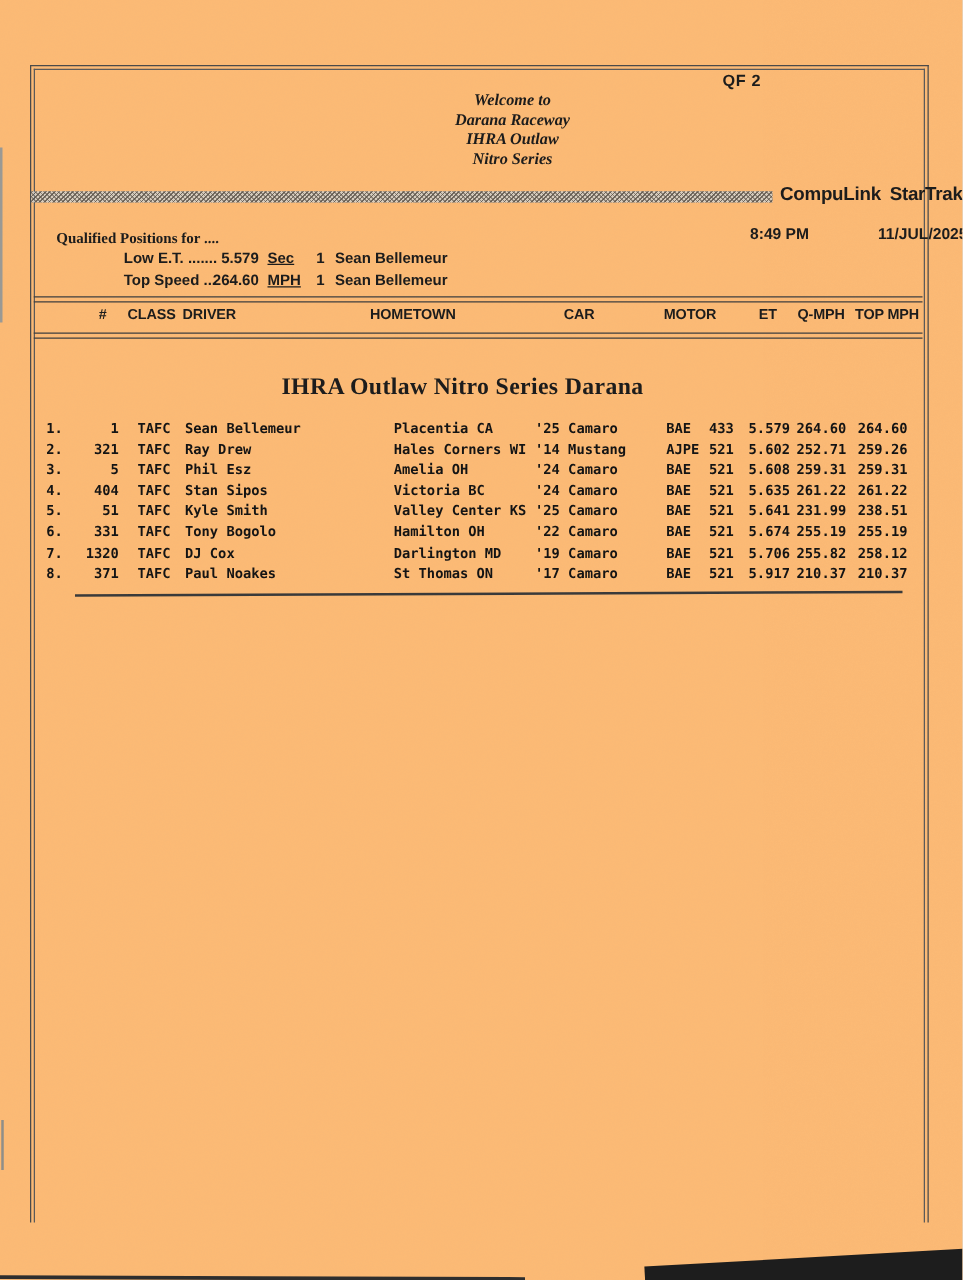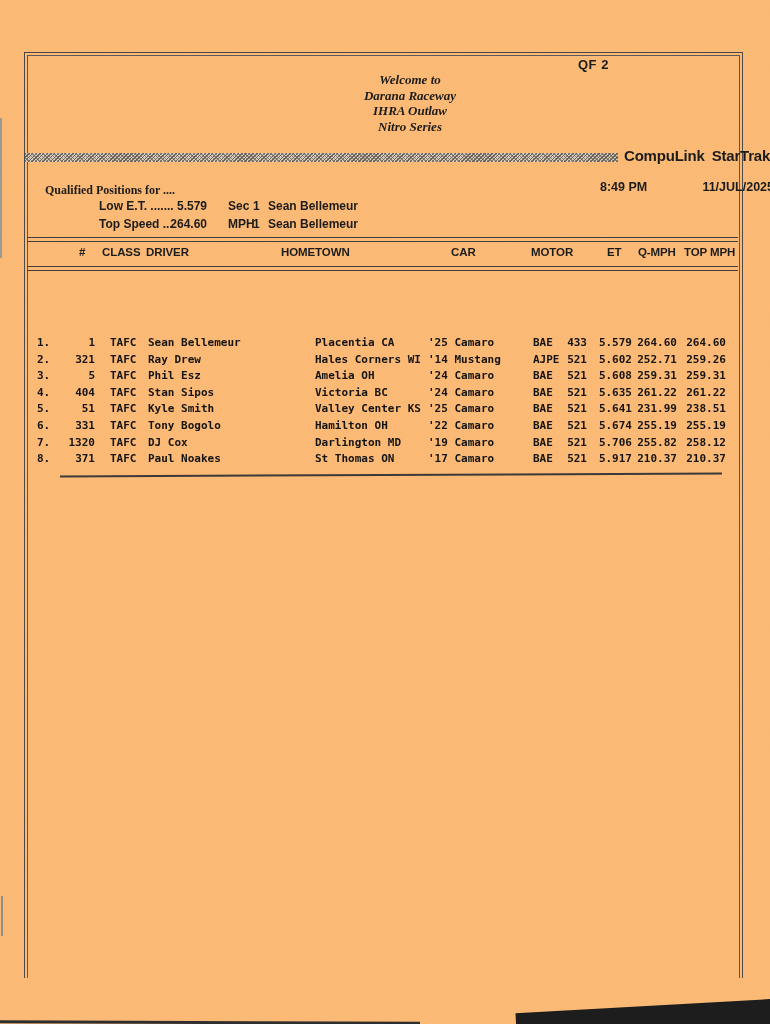--- a/index.html
+++ b/index.html
@@ -22,29 +22,29 @@
            repeating-linear-gradient(45deg,rgba(70,70,70,.6) 0 1px,transparent 1px 2.6px),
            linear-gradient(#cfcec9,#cfcec9);}
   .brand{left:624px;top:147px;font-size:15px;font-weight:bold;letter-spacing:-.2px;}
   .brand span{margin-right:7px;}
   .cat-title{left:0;right:30px;top:175px;text-align:center;
              font-family:"Liberation Serif",serif;font-weight:bold;font-size:20px;letter-spacing:.8px;}
   .qhead{left:45px;top:183px;font-size:12px;font-weight:bold;font-family:Liberation Serif, serif;}
   .qline{font-size:12px;font-weight:bold;}
   .ql-label{position:absolute;left:65px;margin-left:34px;}
   .ql-value{position:absolute;left:148px;width:59px;text-align:right;}
-  .ql-unit{position:absolute;left:228px;}
+  .ql-unit{position:absolute;left:214px;text-decoration:underline;}
   .ql-pos{position:absolute;left:253px;}
   .ql-name{position:absolute;left:268px;}
   .printed{left:600px;top:180px;font-size:12.5px;font-weight:bold;text-align:right;}
   .printed .date{position:absolute;left:54px;width:120px;}
   .rule2{left:27px;width:711px;height:3px;border-top:1.5px solid #3f3f3f;border-bottom:1px solid #3f3f3f;}
   .thead{top:246px;left:0;font-size:11.5px;font-weight:bold;letter-spacing:-.1px;}
   .thead span{position:absolute;white-space:nowrap;}
-  .h-pos{left:79px;} .h-class{left:102px;} .h-driver{left:146px;} .h-hometown{left:281px;}
+  .h-pos{left:79px;} .h-class{left:102px;} .h-driver{left:146px;} .h-hometown{left:296px;}
   .h-car{left:451px;} .h-motor{left:531px;} .h-et{left:607px;text-align:right;} .h-qmph{left:638px;} .h-top{left:684px;}
   .section-title{left:0;right:30px;top:299px;text-align:center;
                  font-family:"Liberation Serif",serif;font-weight:bold;font-size:19px;letter-spacing:.3px;}
   .rows{left:0;top:336px;right:0;font-family:"DejaVu Sans Mono",monospace;
         font-size:11px;font-weight:bold;color:#141414;}
   .row{position:relative;height:16.6px;}
   .cell{position:absolute;white-space:nowrap;}
   .c-pos{left:37px;} .c-num{left:52px;width:43px;text-align:right;}
   .c-class{left:110px;} .c-driver{left:148px;} .c-hometown{left:315px;text-align:right;} .c-car{left:428px;}
   .c-motor{left:533px;} .c-msize{left:563px;width:24px;text-align:right;}
@@ -124,20 +124,21 @@
     <span class="h-driver">DRIVER</span>
     <span class="h-hometown">HOMETOWN</span>
     <span class="h-car">CAR</span>
     <span class="h-motor">MOTOR</span>
     <span class="h-et">ET</span>
     <span class="h-qmph">Q-MPH</span>
     <span class="h-top">TOP MPH</span>
   </div>
   <div class="abs rule2" style="top:266px;"></div>
 
+  <div class="abs section-title">IHRA Outlaw Nitro Series Darana</div>
 
   <div class="abs rows">
       <div class="row">
         <span class="cell c-pos">1.</span>
         <span class="cell c-num">1</span>
         <span class="cell c-class">TAFC</span>
         <span class="cell c-driver">Sean Bellemeur</span>
         <span class="cell c-hometown">Placentia CA</span>
         <span class="cell c-car">'25 Camaro</span>
         <span class="cell c-motor">BAE</span>

